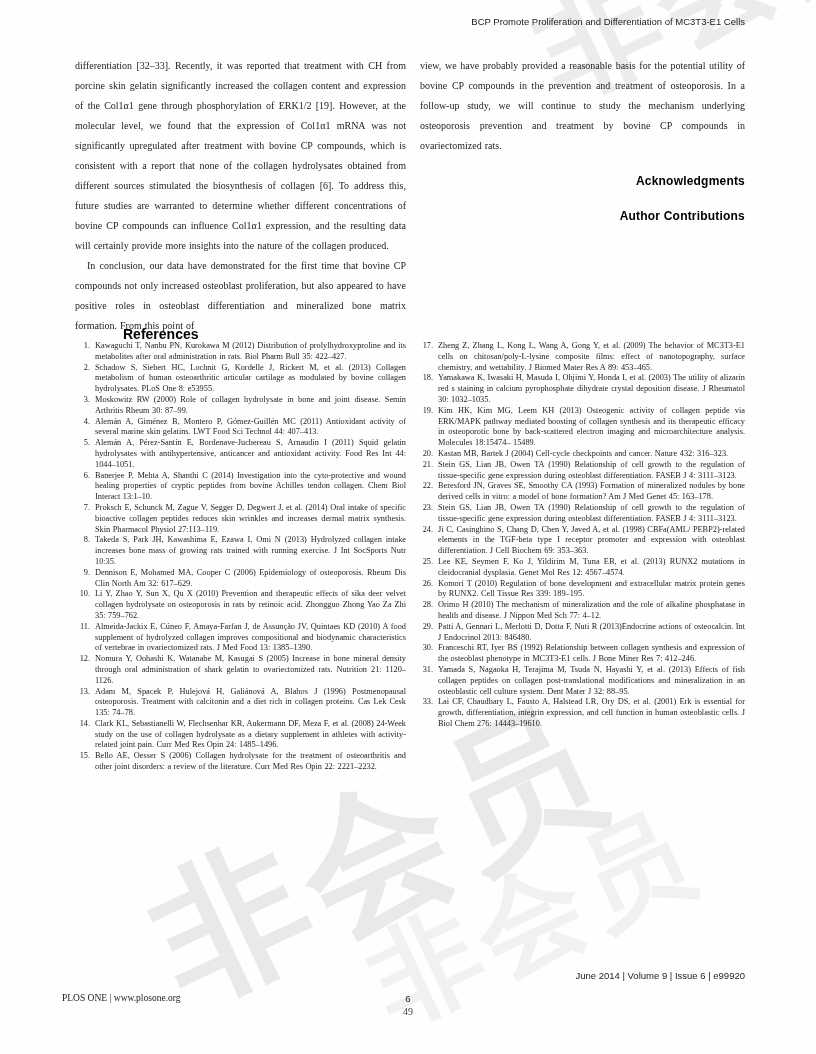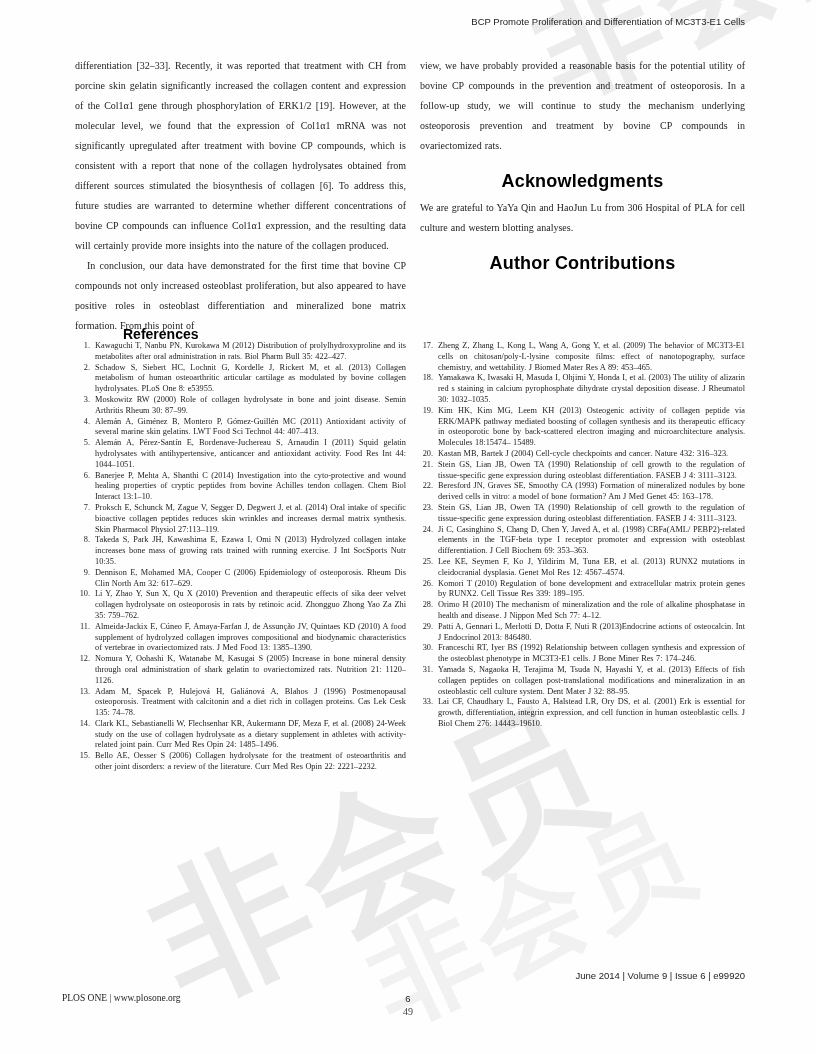--- a/index.html
+++ b/index.html
@@ -26,21 +26,21 @@
   }
   
   .col{position:absolute;z-index:1;top:56px;font-size:10px;line-height:20px;
        text-align:justify;word-spacing:0.6px;}
   .col-left{left:75px;width:331px;}
   .col-right{left:420px;width:325px;}
   .col p{margin:0;}
   .p-indent{text-indent:12px;}
   .sec-heading{
     font-family:"Liberation Sans", sans-serif;font-weight:bold;
-    font-size:18px;color:#000;margin:15px 0 7px 0;text-align:center;
+    font-size:12px;color:#000;margin:15px 0 7px 0;text-align:right;
     word-spacing:normal;letter-spacing:0.2px;
   }
   
   .refs-heading{
     position:absolute;z-index:1;left:75px;top:314px;
     font-family:"Liberation Sans", sans-serif;font-weight:bold;
     font-size:14px;color:#000;padding-left:48px;
   }
   .ref-col{position:absolute;z-index:1;top:341px;font-size:8.3px;
            line-height:10.8px;color:#1c1c1c;}
@@ -73,21 +73,20 @@
   <div class="running-head">BCP Promote Proliferation and Differentiation of MC3T3-E1 Cells</div>
 
   <div class="col col-left">
     <p>differentiation [32–33]. Recently, it was reported that treatment with CH from porcine skin gelatin significantly increased the collagen content and expression of the Col1α1 gene through phosphorylation of ERK1/2 [19]. However, at the molecular level, we found that the expression of Col1α1 mRNA was not significantly upregulated after treatment with bovine CP compounds, which is consistent with a report that none of the collagen hydrolysates obtained from different sources stimulated the biosynthesis of collagen [6]. To address this, future studies are warranted to determine whether different concentrations of bovine CP compounds can influence Col1α1 expression, and the resulting data will certainly provide more insights into the nature of the collagen produced.</p>
     <p class="p-indent">In conclusion, our data have demonstrated for the first time that bovine CP compounds not only increased osteoblast proliferation, but also appeared to have positive roles in osteoblast differentiation and mineralized bone matrix formation. From this point of</p>
   </div>
 
   <div class="col col-right">
     <p>view, we have probably provided a reasonable basis for the potential utility of bovine CP compounds in the prevention and treatment of osteoporosis. In a follow-up study, we will continue to study the mechanism underlying osteoporosis prevention and treatment by bovine CP compounds in ovariectomized rats.</p>
     <h2 class="sec-heading">Acknowledgments</h2>
-    <p>We are grateful to YaYa Qin and HaoJun Lu from 306 Hospital of PLA for cell culture and western blotting analyses.</p>
     <h2 class="sec-heading">Author Contributions</h2>
   </div>
 
   <h2 class="refs-heading">References</h2>
 
   <div class="ref-col ref-col-left">
 
       <div class="ref">
         <span class="ref-num">1.</span>
         <span class="ref-text">Kawaguchi T, Nanbu PN, Kurokawa M (2012) Distribution of prolylhydroxyproline and its metabolites after oral administration in rats. Biol Pharm Bull 35: 422–427.</span>
@@ -223,21 +222,21 @@
         <span class="ref-text">Orimo H (2010) The mechanism of mineralization and the role of alkaline phosphatase in health and disease. J Nippon Med Sch 77: 4–12.</span>
       </div>
 
       <div class="ref">
         <span class="ref-num">29.</span>
         <span class="ref-text">Patti A, Gennari L, Merlotti D, Dotta F, Nuti R (2013)Endocrine actions of osteocalcin. Int J Endocrinol 2013: 846480.</span>
       </div>
 
       <div class="ref">
         <span class="ref-num">30.</span>
-        <span class="ref-text">Franceschi RT, Iyer BS (1992) Relationship between collagen synthesis and expression of the osteoblast phenotype in MC3T3-E1 cells. J Bone Miner Res 7: 174–246.</span>
+        <span class="ref-text">Franceschi RT, Iyer BS (1992) Relationship between collagen synthesis and expression of the osteoblast phenotype in MC3T3-E1 cells. J Bone Miner Res 7: 412–246.</span>
       </div>
 
       <div class="ref">
         <span class="ref-num">31.</span>
         <span class="ref-text">Yamada S, Nagaoka H, Terajima M, Tsuda N, Hayashi Y, et al. (2013) Effects of fish collagen peptides on collagen post-translational modifications and mineralization in an osteoblastic cell culture system. Dent Mater J 32: 88–95.</span>
       </div>
 
 
       <div class="ref">
         <span class="ref-num">33.</span>

